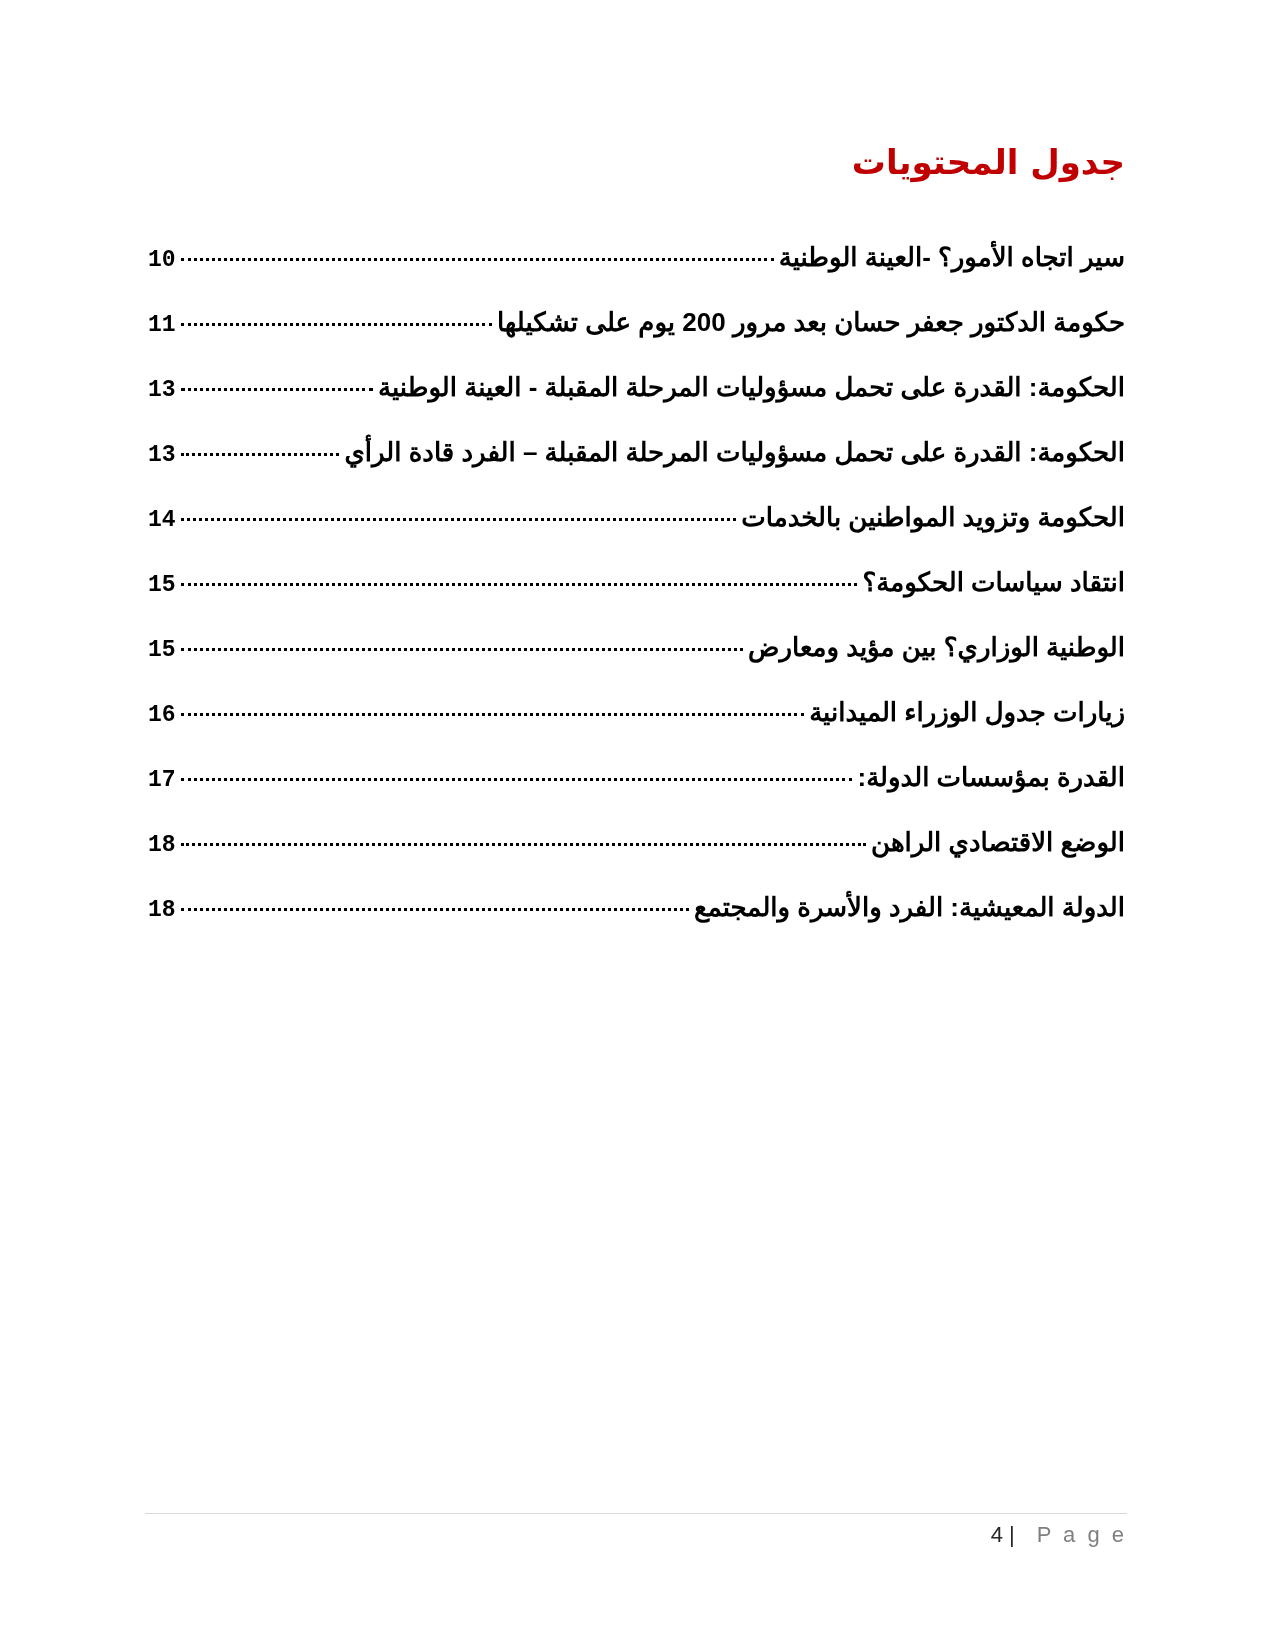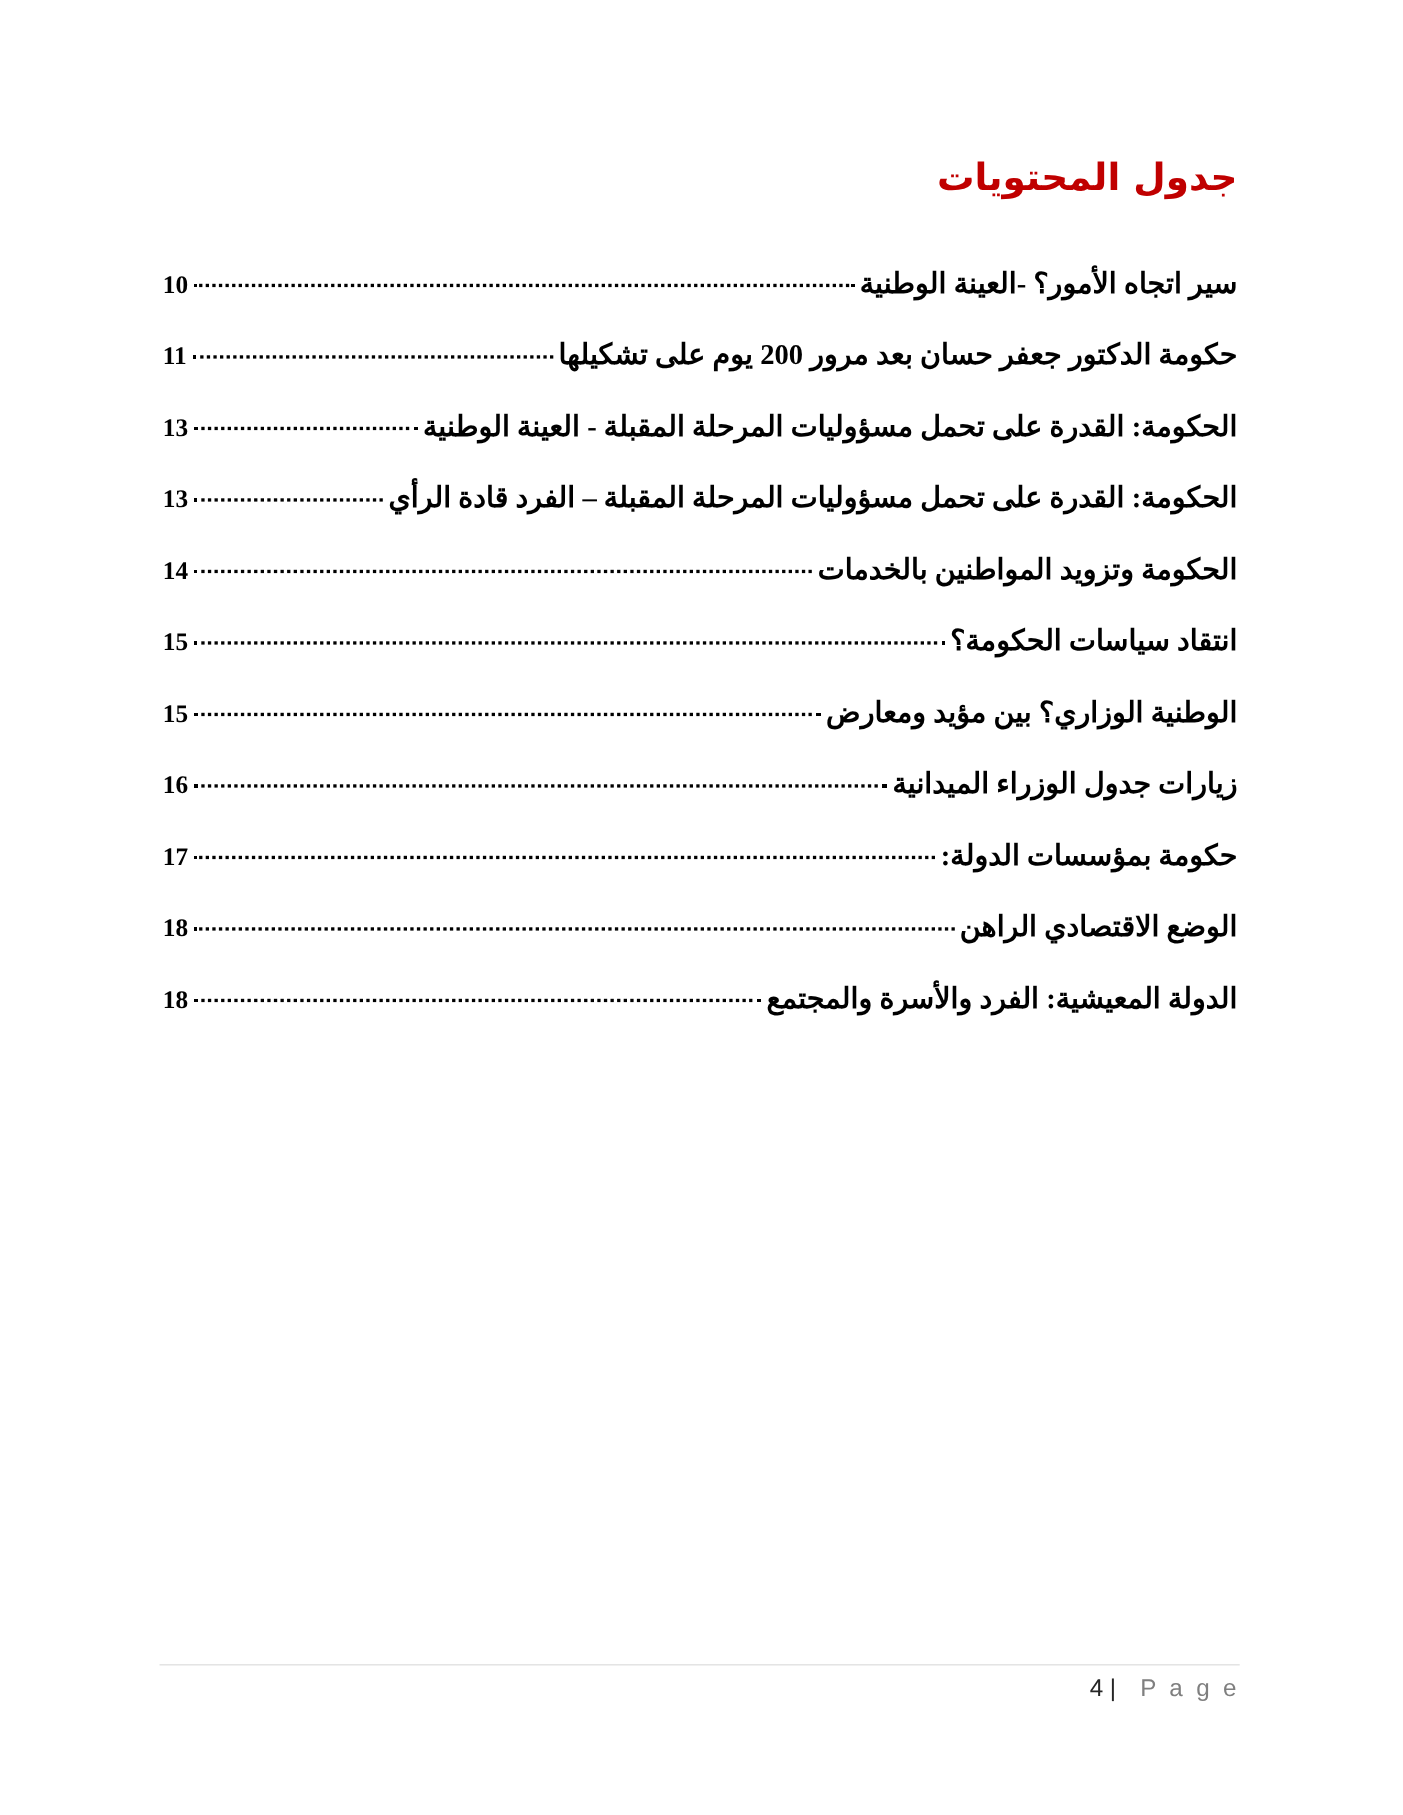--- a/index.html
+++ b/index.html
@@ -39,35 +39,35 @@
   .toc-row {
     display: flex;
     direction: rtl;
     align-items: baseline;
     height: 38px;
     margin-bottom: 27px;
     font-weight: bold;
     color: #000000;
   }
   .toc-title {
-    font-family: Liberation Serif, serif;
+    font-family: Liberation Sans, sans-serif;
     font-size: 26px;
     white-space: nowrap;
     flex: 0 0 auto;
   }
   .toc-leader {
     flex: 1 1 auto;
     min-width: 10px;
     border-bottom: 3px dotted #000000;
     margin: 0 5px;
     transform: translateY(-5px);
   }
   .toc-page {
     direction: ltr;
-    font-family: Liberation Serif, serif;
+    font-family: Liberation Mono, monospace;
     font-size: 23px;
     flex: 0 0 auto;
     white-space: nowrap;
   }
   .footer {
     position: absolute;
     left: 145px;
     right: 148px;
     top: 1513px;
     border-top: 1px solid #d9d9d9;
@@ -132,21 +132,21 @@
         <span class="toc-page">15</span>
       </div>
 
       <div class="toc-row">
         <span class="toc-title">زيارات جدول الوزراء الميدانية</span>
         <span class="toc-leader"></span>
         <span class="toc-page">16</span>
       </div>
 
       <div class="toc-row">
-        <span class="toc-title">حكومة بمؤسسات الدولة:</span>
+        <span class="toc-title">القدرة بمؤسسات الدولة:</span>
         <span class="toc-leader"></span>
         <span class="toc-page">17</span>
       </div>
 
       <div class="toc-row">
         <span class="toc-title">الوضع الاقتصادي الراهن</span>
         <span class="toc-leader"></span>
         <span class="toc-page">18</span>
       </div>
 

